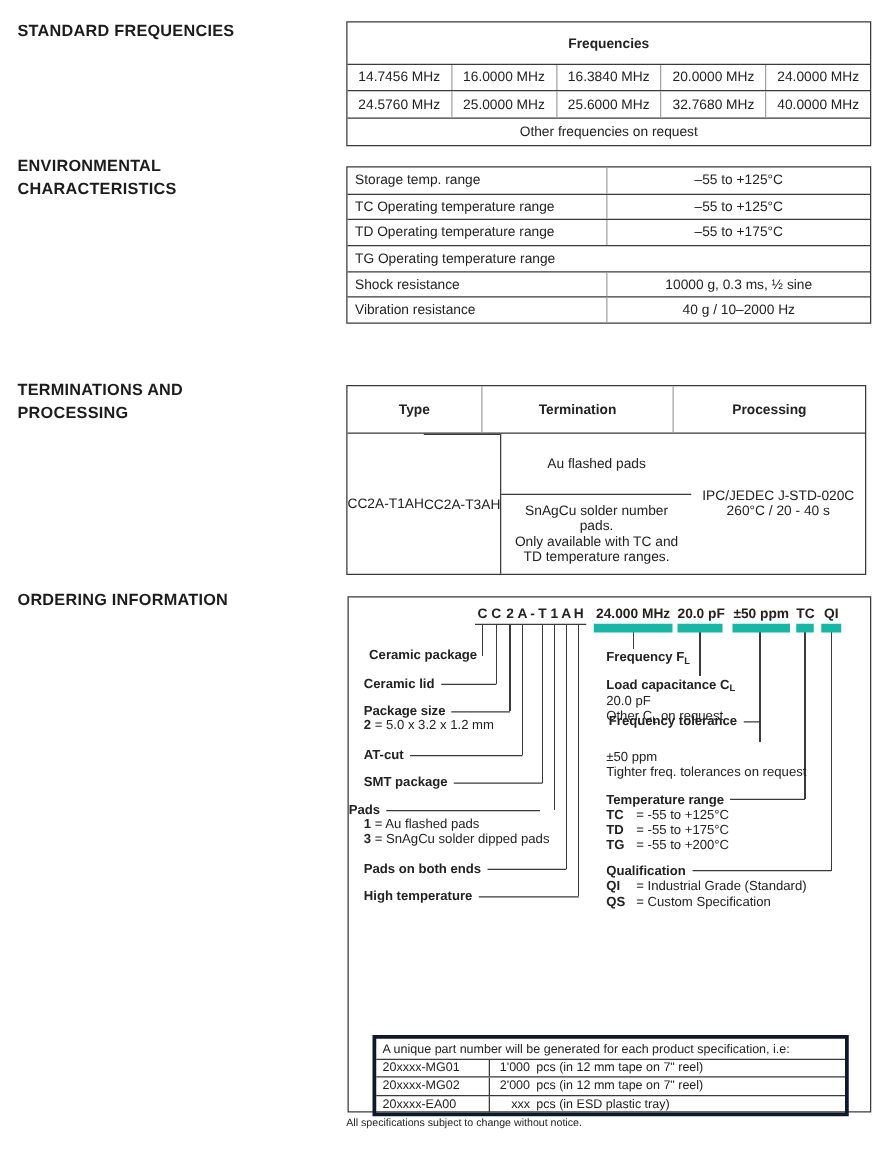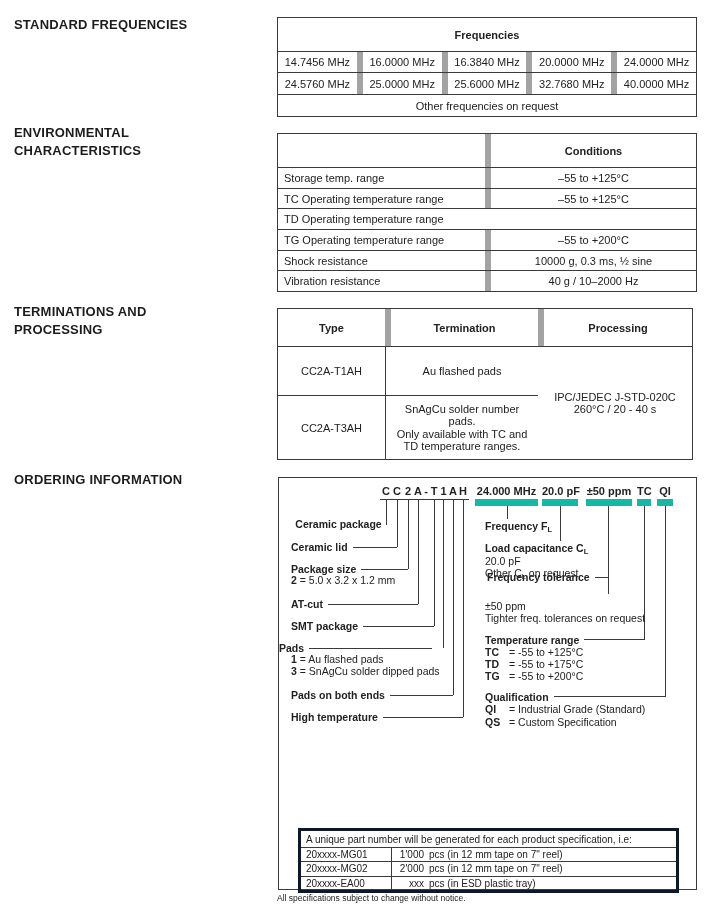--- a/index.html
+++ b/index.html
@@ -6,21 +6,21 @@
   .page{position:relative;width:714px;height:919px;background:#fff;overflow:hidden;
         font-family:"Liberation Sans",sans-serif;color:#222;}
   .heading{position:absolute;left:14px;width:200px;font-size:13px;font-weight:bold;
            letter-spacing:.2px;line-height:18px;color:#1c1c1c;}
   
   .tbl{position:absolute;border:1px solid #3a3a3a;box-sizing:border-box;background:#fff;font-size:11px;}
   .t-row{display:flex;box-sizing:border-box;}
   .t-row + .t-row{border-top:1px solid #3a3a3a;}
   .t-cell{flex:1;display:flex;align-items:center;justify-content:center;box-sizing:border-box;
           white-space:nowrap;}
-  .t-cell + .t-cell{border-left:6px solid #a3a3a3;}
+  .t-cell + .t-cell{border-left:1px solid #a3a3a3;}
   .hdr{font-weight:bold;}
   .left-pad{justify-content:flex-start;padding-left:6px;}
   .stack{display:flex;flex-direction:column;align-items:center;justify-content:center;text-align:center;line-height:12.5px;}
   
   .obox{position:absolute;left:278px;top:477px;width:419px;height:413px;border:1px solid #3a3a3a;
         box-sizing:border-box;}
   .pchar{position:absolute;top:6px;transform:translateX(-50%);font-size:11px;font-weight:bold;
          line-height:15px;white-space:nowrap;}
   .pfield{position:absolute;top:6px;height:15px;line-height:15px;border-bottom:7px solid #14b8a6;
           font-size:11px;font-weight:bold;text-align:center;white-space:nowrap;box-sizing:content-box;}
@@ -73,57 +73,53 @@
       <div class="t-cell">25.6000 MHz</div>
       <div class="t-cell">32.7680 MHz</div>
       <div class="t-cell">40.0000 MHz</div>
     </div>
     <div class="t-row" style="height:22px;">
       <div class="t-cell">Other frequencies on request</div>
     </div>
   </div>
 
   <div class="tbl" style="left:277px;top:133px;width:420px;">
-    <div class="t-row" style="height:33px;">
-      <div class="t-cell left-pad" style="flex:0 0 207px;"></div>
-      <div class="t-cell hdr">Conditions</div>
-    </div>
     <div class="t-row" style="height:20.7px;">
       <div class="t-cell left-pad" style="flex:0 0 207px;">Storage temp. range</div>
       <div class="t-cell">–55 to +125°C</div>
     </div>
     <div class="t-row" style="height:20.7px;">
       <div class="t-cell left-pad" style="flex:0 0 207px;">TC Operating temperature range</div>
       <div class="t-cell">–55 to +125°C</div>
     </div>
     <div class="t-row" style="height:20.7px;">
       <div class="t-cell left-pad" style="flex:0 0 207px;">TD Operating temperature range</div>
+      <div class="t-cell">–55 to +175°C</div>
     </div>
     <div class="t-row" style="height:20.7px;">
       <div class="t-cell left-pad" style="flex:0 0 207px;">TG Operating temperature range</div>
-      <div class="t-cell">–55 to +200°C</div>
     </div>
     <div class="t-row" style="height:20.7px;">
       <div class="t-cell left-pad" style="flex:0 0 207px;">Shock resistance</div>
       <div class="t-cell">10000 g, 0.3 ms, ½ sine</div>
     </div>
     <div class="t-row" style="height:20.7px;">
       <div class="t-cell left-pad" style="flex:0 0 207px;">Vibration resistance</div>
       <div class="t-cell">40 g / 10–2000 Hz</div>
     </div>
   </div>
 
   <div class="tbl" style="left:277px;top:308px;width:416px;">
     <div class="t-row hdr" style="height:37px;">
       <div class="t-cell" style="flex:0 0 107px;">Type</div>
       <div class="t-cell" style="flex:0 0 153px;">Termination</div>
       <div class="t-cell">Processing</div>
     </div>
     <div class="t-row" style="height:113px;">
-      <div style="flex:0 0 107px;display:flex;flex-direction:column;box-sizing:border-box;">
+      <div style="flex:0 0 107px;display:flex;flex-direction:row;box-sizing:border-box;">
         <div class="t-cell" style="flex:0 0 48px;">CC2A-T1AH</div>
         <div class="t-cell" style="flex:1;border-top:1px solid #3a3a3a;border-left:none;">CC2A-T3AH</div>
       </div>
       <div style="flex:0 0 153px;display:flex;flex-direction:column;border-left:1px solid #3a3a3a;box-sizing:border-box;">
         <div class="t-cell" style="flex:0 0 48px;border-left:none;">Au flashed pads</div>
         <div class="t-cell stack" style="flex:1;border-top:1px solid #3a3a3a;border-left:none;">
           <div>SnAgCu solder number</div>
           <div>pads.</div>
           <div>Only available with TC and</div>
           <div>TD temperature ranges.</div>

